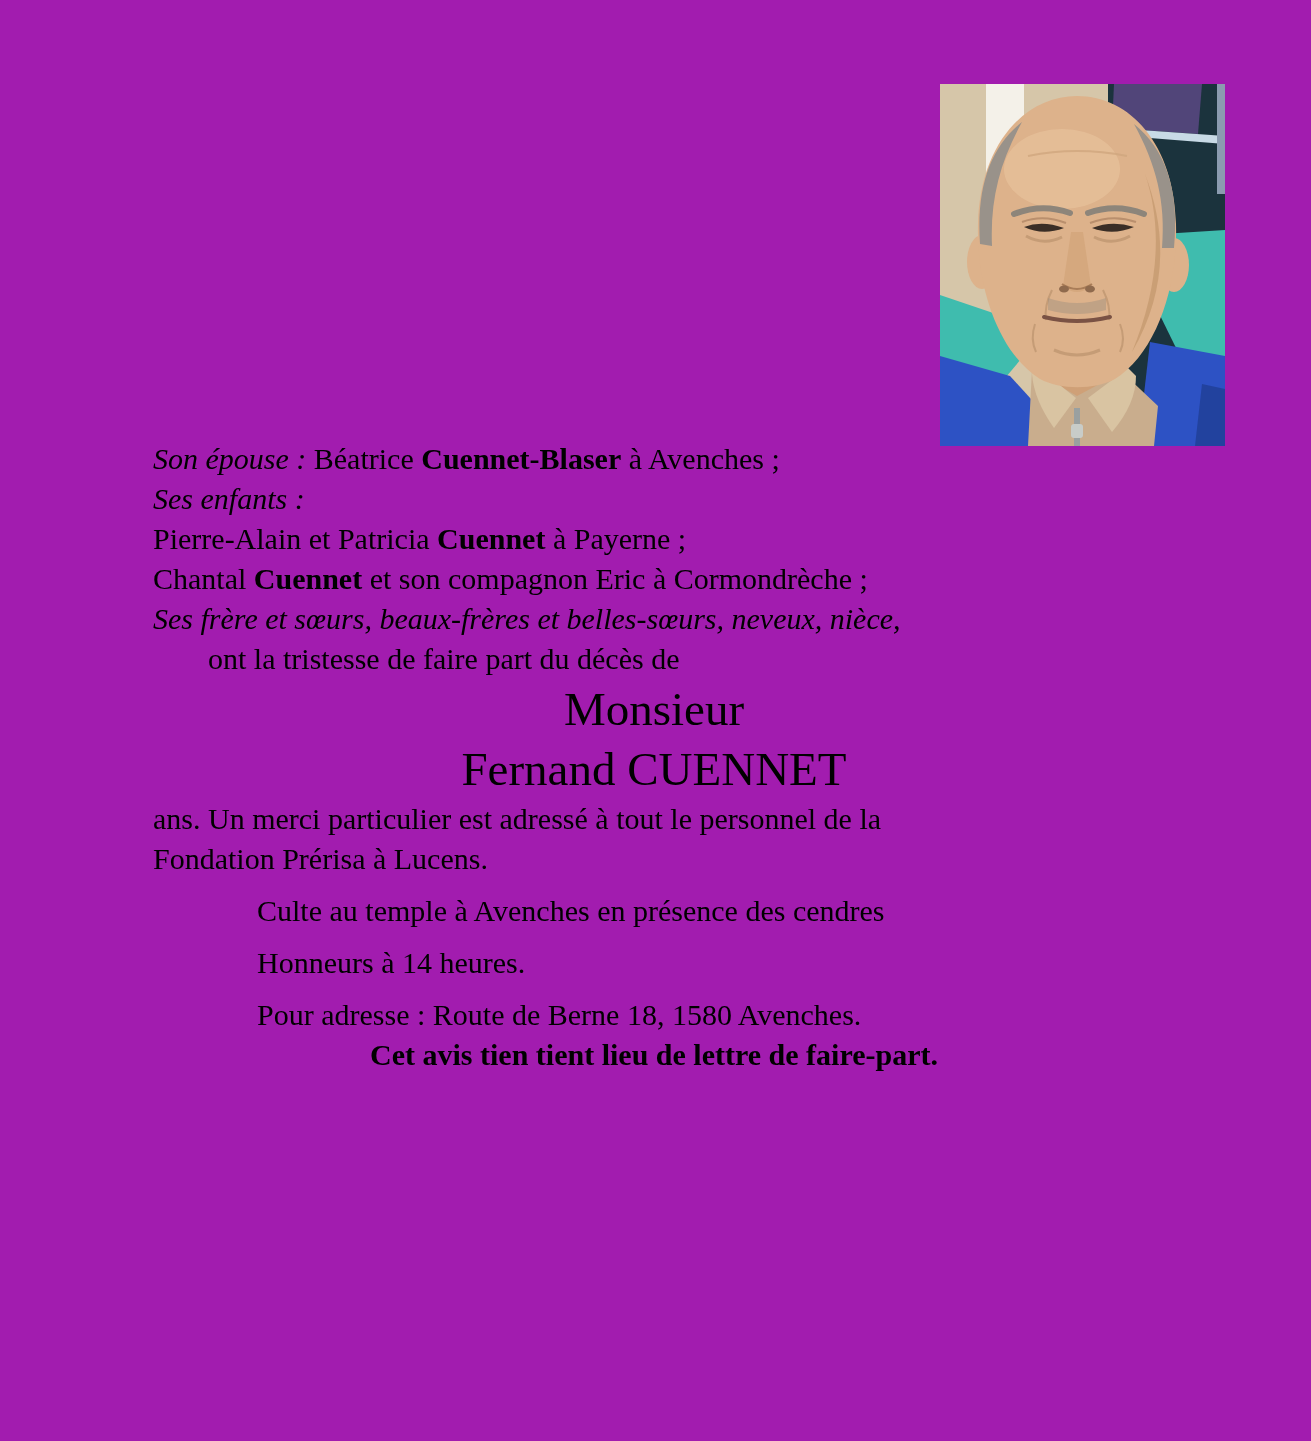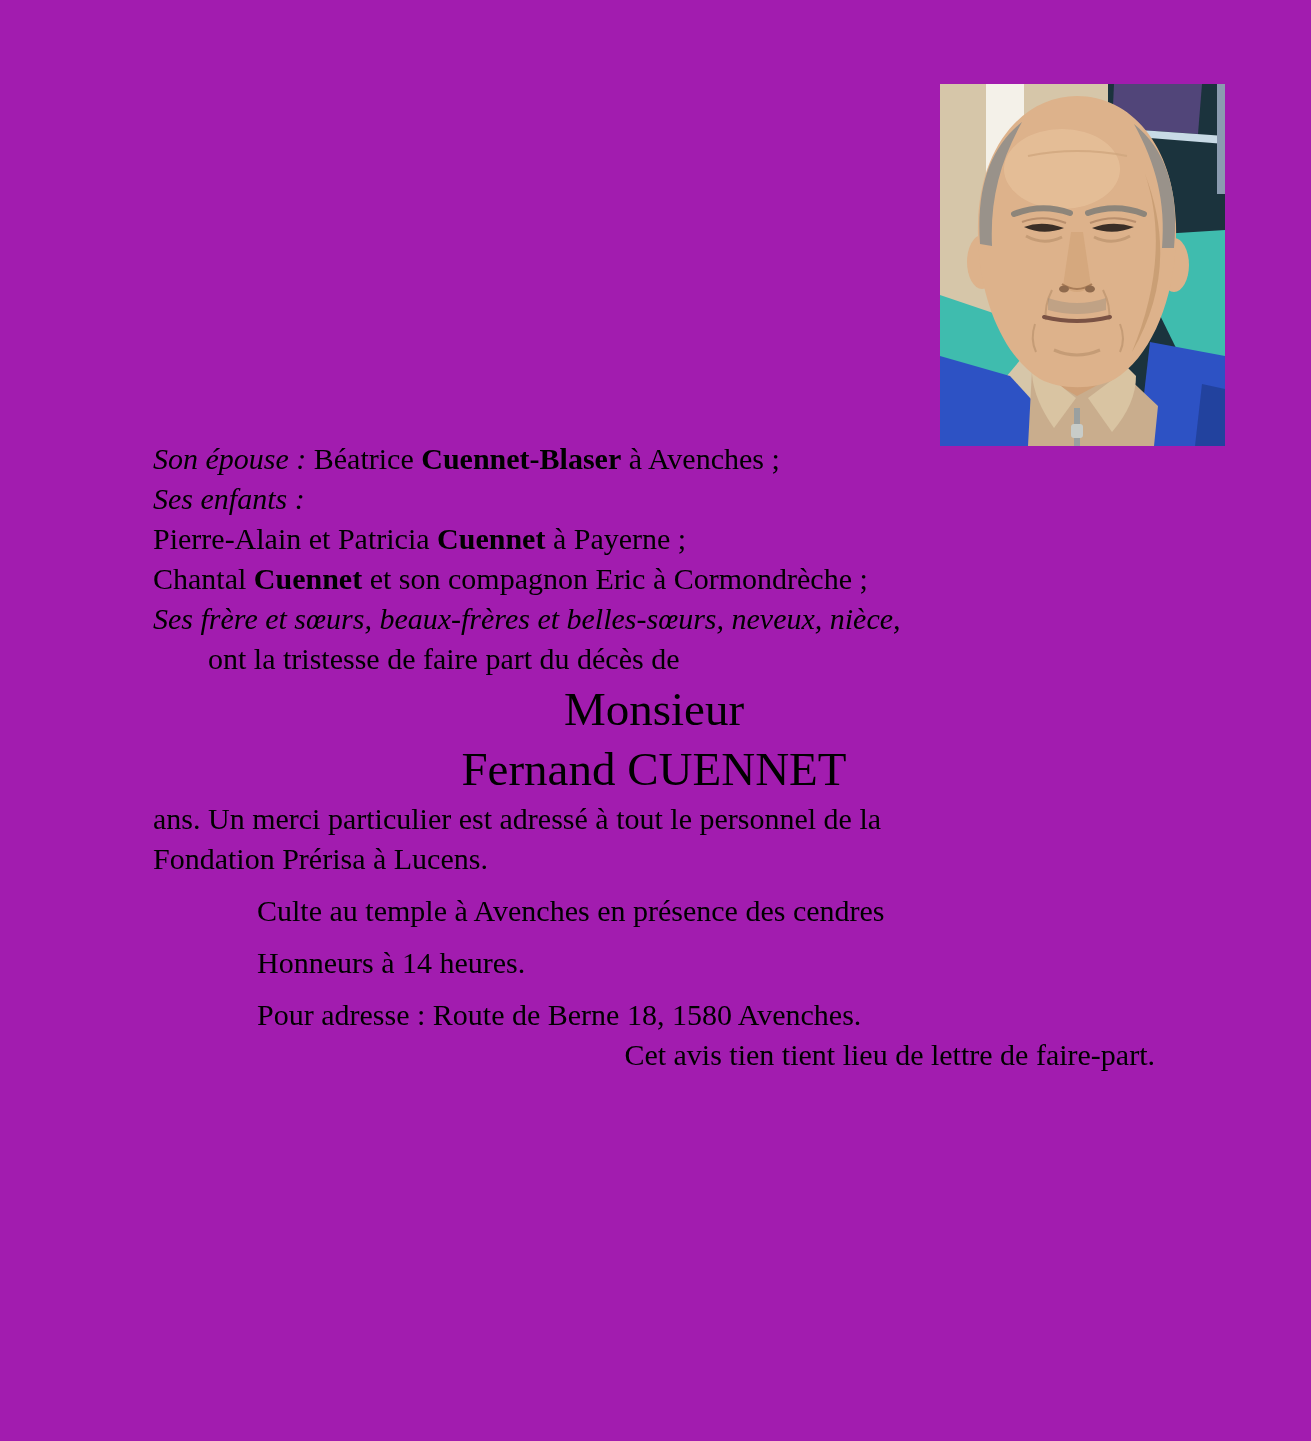--- a/index.html
+++ b/index.html
@@ -32,21 +32,21 @@
   .title {
     font-weight: normal;
     font-size: 47px; line-height: 60px;
     text-align: center;
     white-space: nowrap;
   }
   .t-monsieur { margin-top: 45px; }
   .t-name     { margin-top: 18px; }
   .p-death    { margin-top: 43px; }
   .p-service  { margin-top: 41px; }
-  .p-closing  { margin-top: 39px; text-align: right; }
+  .p-closing  { margin-top: 39px; text-align: center; font-weight: bold; }
 </style>
 </head>
 <body>
 
 <div class="page">
 
   <div class="photo">
     <svg viewBox="0 0 285 362" preserveAspectRatio="none">
 
       <rect x="0" y="0" width="285" height="362" fill="#d6c6a9"></rect>

